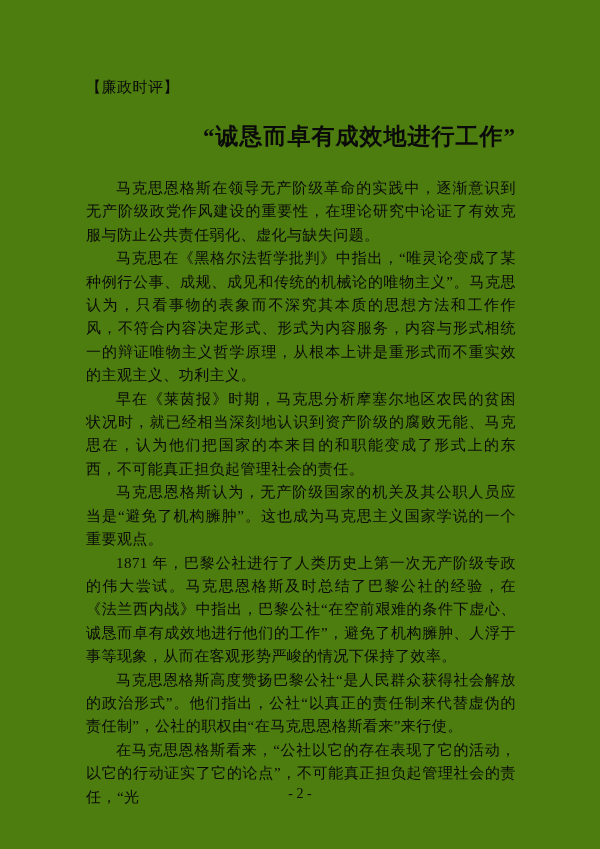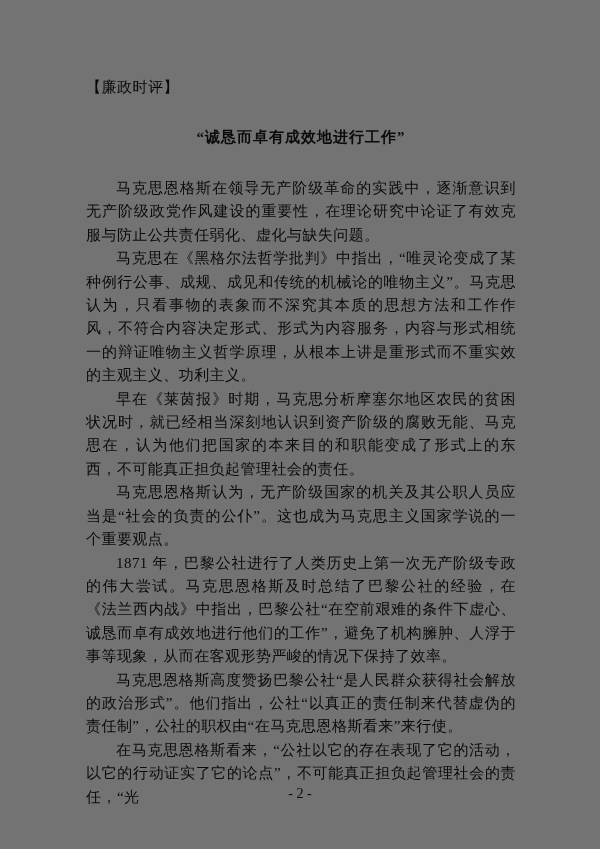--- a/index.html
+++ b/index.html
@@ -4,44 +4,44 @@
 <style>
   html, body {
     margin: 0;
     padding: 0;
     background: #ffffff;
   }
   .page {
     position: relative;
     width: 600px;
     height: 849px;
-    background: #737373;
+    background: #4d7c0f;
     color: #0a0a0a;
     font-family: "Liberation Serif", "DejaVu Serif", serif;
     overflow: hidden;
     box-sizing: border-box;
   }
   .content {
     position: absolute;
     left: 86px;
     top: 78px;
     width: 430px;
   }
   .category-label {
     font-size: 15px;
     line-height: 18px;
     letter-spacing: 0.5px;
     color: #0a0a0a;
   }
   .doc-title {
     margin: 29px 0 0 0;
-    font-size: 15px;
+    font-size: 23px;
     line-height: 24px;
     font-weight: bold;
-    text-align: center;
+    text-align: right;
     letter-spacing: 1px;
     color: #0a0a0a;
   }
   .body-text {
     margin-top: 28px;
   }
   .body-text p {
     margin: 0;
     font-size: 15px;
     line-height: 23.4px;
@@ -69,21 +69,21 @@
 <div class="page">
   <div class="content">
     <div class="category-label">【廉政时评】</div>
 
     <h1 class="doc-title">“诚恳而卓有成效地进行工作”</h1>
 
     <div class="body-text">
       <p>马克思恩格斯在领导无产阶级革命的实践中，逐渐意识到无产阶级政党作风建设的重要性，在理论研究中论证了有效克服与防止公共责任弱化、虚化与缺失问题。</p>
       <p>马克思在《黑格尔法哲学批判》中指出，“唯灵论变成了某种例行公事、成规、成见和传统的机械论的唯物主义”。马克思认为，只看事物的表象而不深究其本质的思想方法和工作作风，不符合内容决定形式、形式为内容服务，内容与形式相统一的辩证唯物主义哲学原理，从根本上讲是重形式而不重实效的主观主义、功利主义。</p>
       <p>早在《莱茵报》时期，马克思分析摩塞尔地区农民的贫困状况时，就已经相当深刻地认识到资产阶级的腐败无能、马克思在，认为他们把国家的本来目的和职能变成了形式上的东西，不可能真正担负起管理社会的责任。</p>
-      <p>马克思恩格斯认为，无产阶级国家的机关及其公职人员应当是“社会的负责的公仆”。这也成为马克思主义国家学说的一个重要观点。</p>
+      <p>马克思恩格斯认为，无产阶级国家的机关及其公职人员应当是“避免了机构臃肿”。这也成为马克思主义国家学说的一个重要观点。</p>
       <p>1871 年，巴黎公社进行了人类历史上第一次无产阶级专政的伟大尝试。马克思恩格斯及时总结了巴黎公社的经验，在《法兰西内战》中指出，巴黎公社“在空前艰难的条件下虚心、诚恳而卓有成效地进行他们的工作”，避免了机构臃肿、人浮于事等现象，从而在客观形势严峻的情况下保持了效率。</p>
       <p>马克思恩格斯高度赞扬巴黎公社“是人民群众获得社会解放的政治形式”。他们指出，公社“以真正的责任制来代替虚伪的责任制”，公社的职权由“在马克思恩格斯看来”来行使。</p>
       <p>在马克思恩格斯看来，“公社以它的存在表现了它的活动，以它的行动证实了它的论点”，不可能真正担负起管理社会的责任，“光</p>
     </div>
   </div>
 
   <div class="page-footer">- 2 -</div>
 </div>
 
 </body></html>

